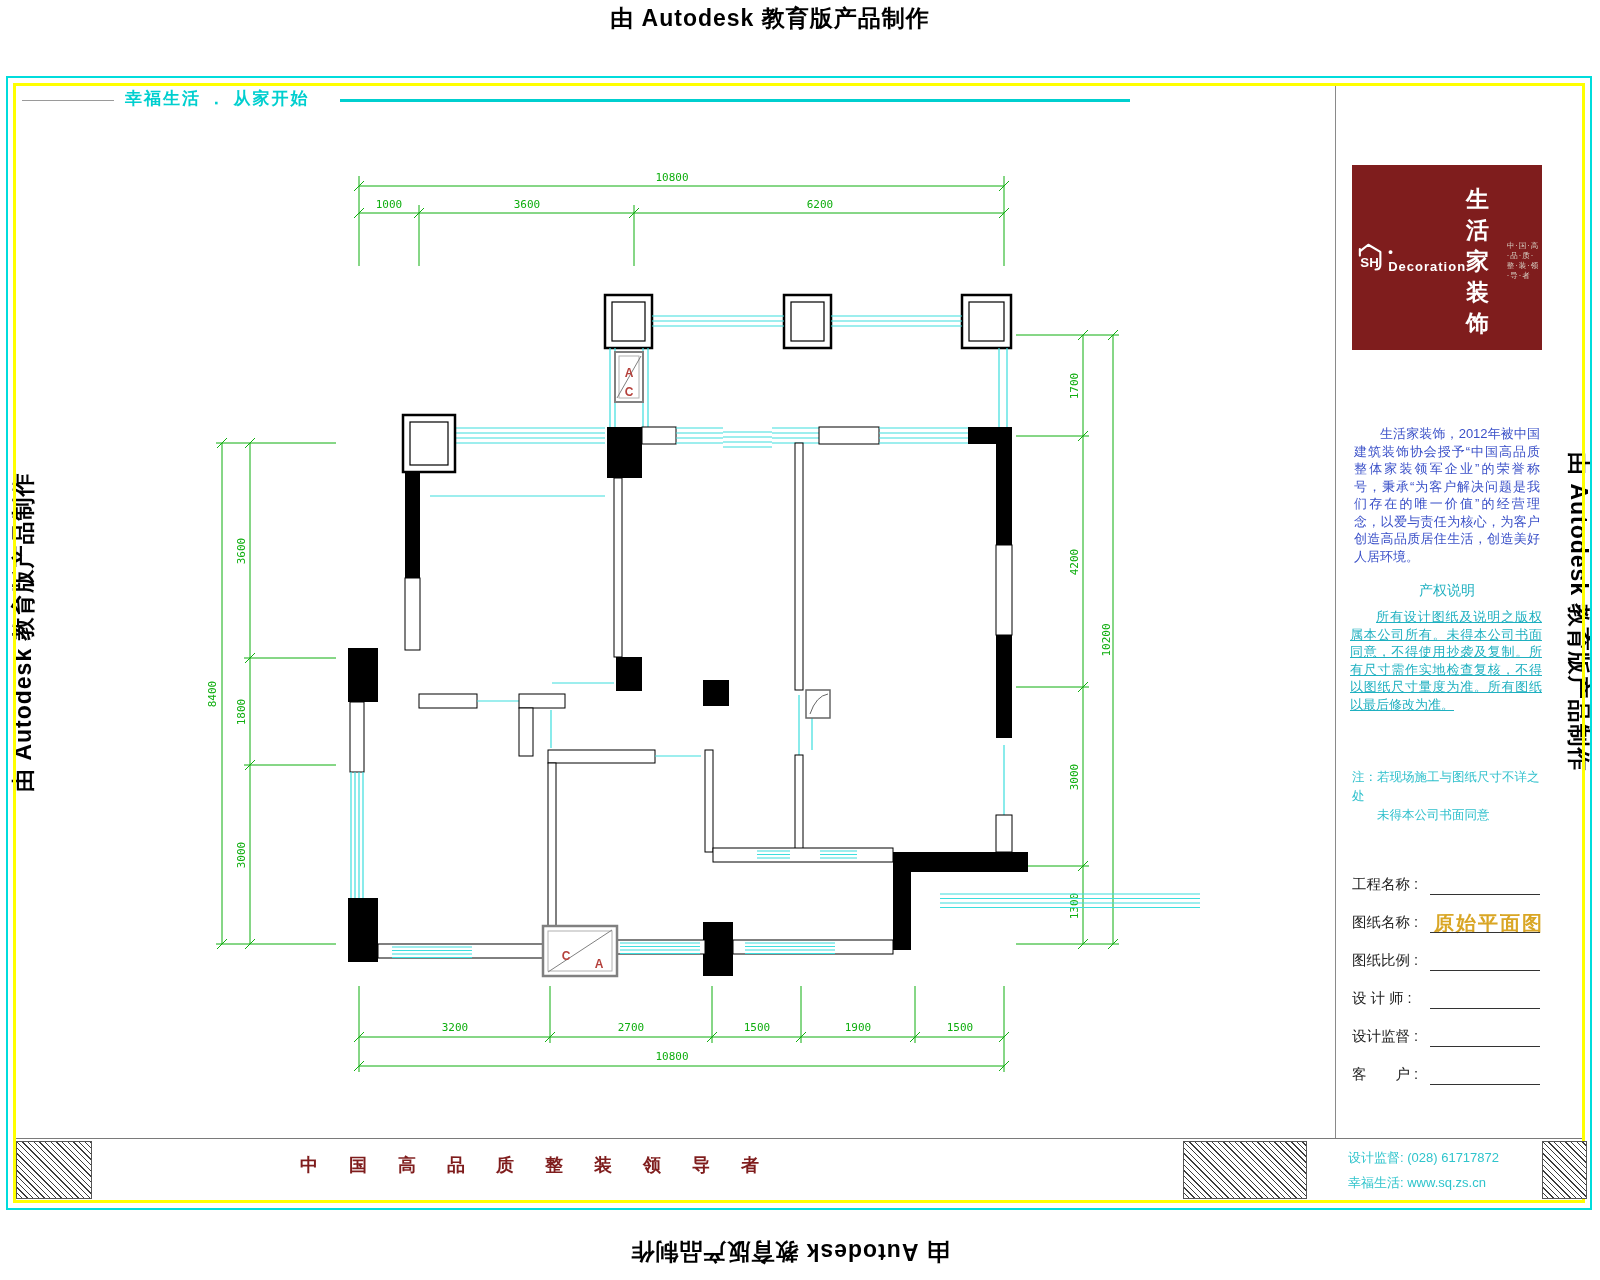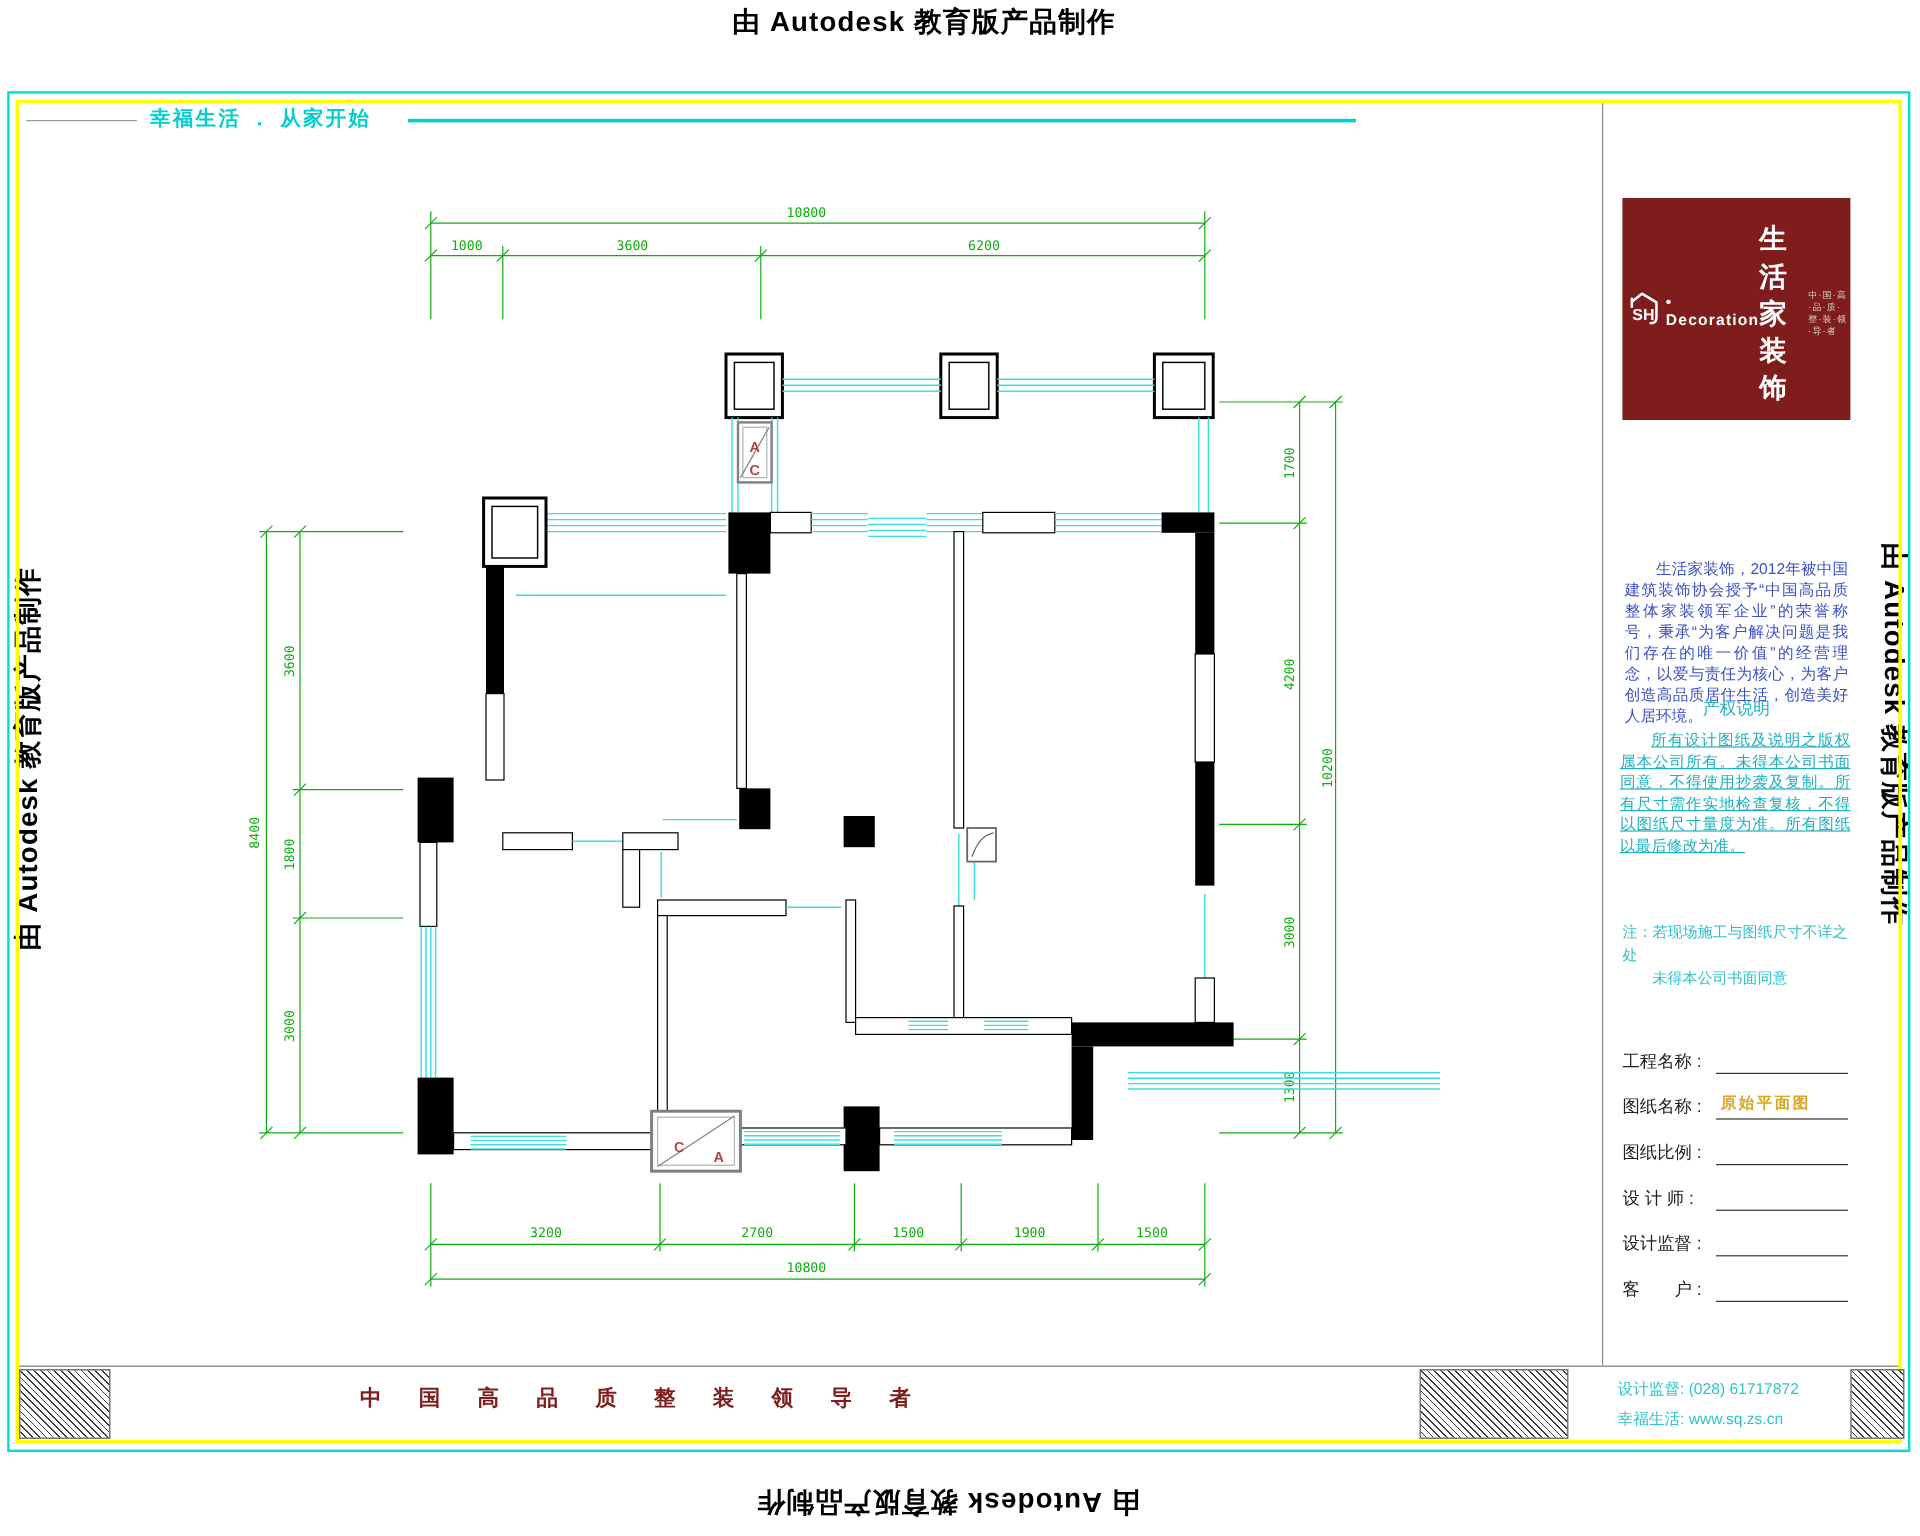--- a/index.html
+++ b/index.html
@@ -29,29 +29,29 @@
   .footer-slogan{left:300px;top:1153px;width:760px;text-align:left;color:#7f1d1d;
                  font-size:18px;letter-spacing:13px;font-weight:bold;}
   .contact{left:1348px;top:1145px;color:#2fc4cc;font-size:13px;line-height:25px;white-space:nowrap;}
   
   .logo-box{left:1352px;top:165px;width:190px;height:185px;background:#7f1d1d;color:#fff;
             display:flex;flex-direction:row;align-items:center;justify-content:flex-start;}
   .logo-deco{font-size:13px;font-weight:bold;letter-spacing:1px;margin-top:2px;}
   .logo-name{font-size:23px;font-weight:bold;letter-spacing:4px;margin-top:8px;}
   .logo-sub{font-size:7.5px;letter-spacing:1px;color:#d8d3c6;margin-top:6px;}
   .intro{left:1354px;top:425px;width:186px;font-size:13px;line-height:17.5px;color:#3a50c8;
-         text-indent:2em;text-align:justify;margin-top:40px;}
+         text-indent:2em;text-align:justify;}
   .rights-title{left:1352px;top:582px;width:190px;text-align:center;color:#1fb0c0;font-size:14px;}
   .rights-text{left:1350px;top:608px;width:192px;font-size:13px;line-height:17.5px;color:#1fb0c0;
                text-indent:2em;text-align:justify;text-decoration:underline;}
   .note{left:1352px;top:768px;width:190px;font-size:12.5px;line-height:19px;color:#2fc0cc;}
   .note .l2{padding-left:2em;}
   .field-label{color:#222;font-size:14.5px;white-space:nowrap;}
   .field-line{border-bottom:1px solid #333;height:1px;}
-  .field-value{color:#d9a625;font-size:13px;font-weight:bold;letter-spacing:2px;white-space:nowrap;}
+  .field-value{color:#d9a625;font-size:20px;font-weight:bold;letter-spacing:2px;white-space:nowrap;}
   
   .plan-svg{left:0;top:0;}
   svg text.dim{font:11px "DejaVu Sans Mono","Liberation Mono",monospace;fill:#0fae0f;}
   svg text.acl{font:bold 12px "Liberation Sans",sans-serif;fill:#b5413c;}
   svg .wall{fill:#fff;stroke:#000;stroke-width:1;}
   svg .blk{fill:#000;stroke:none;}
   svg .cy{stroke:#3cdede;stroke-width:1.2;fill:none;}
   svg .gn{stroke:#0fae0f;stroke-width:1;fill:none;}
   svg .colbox{fill:#fff;stroke:#000;}
 </style>

